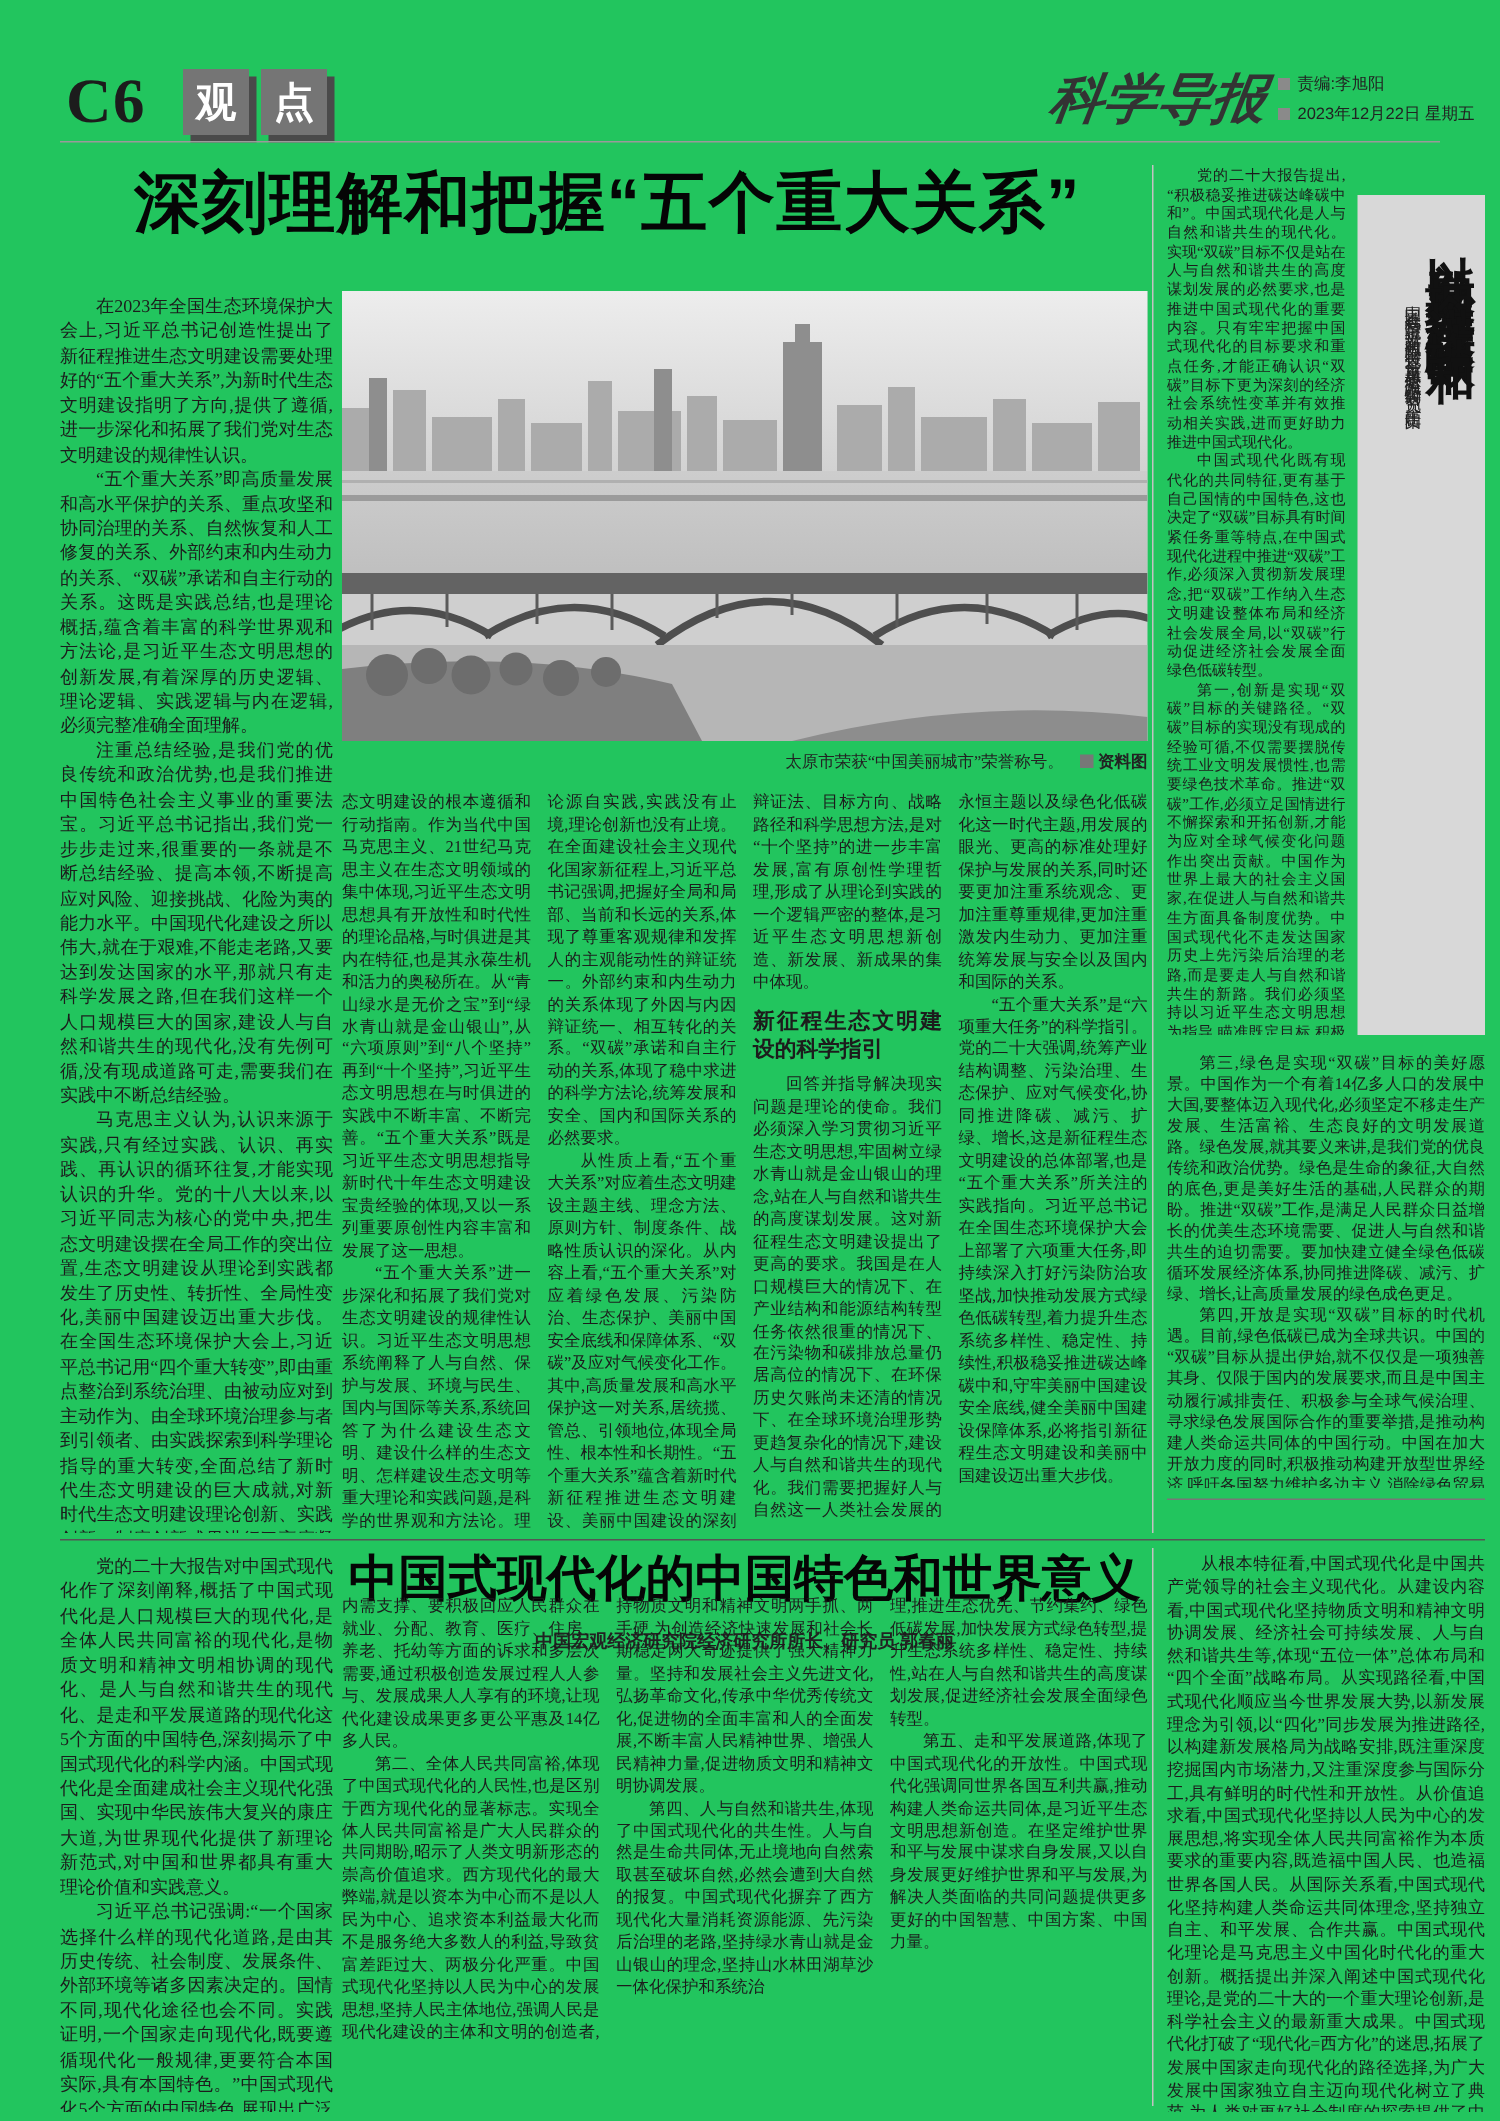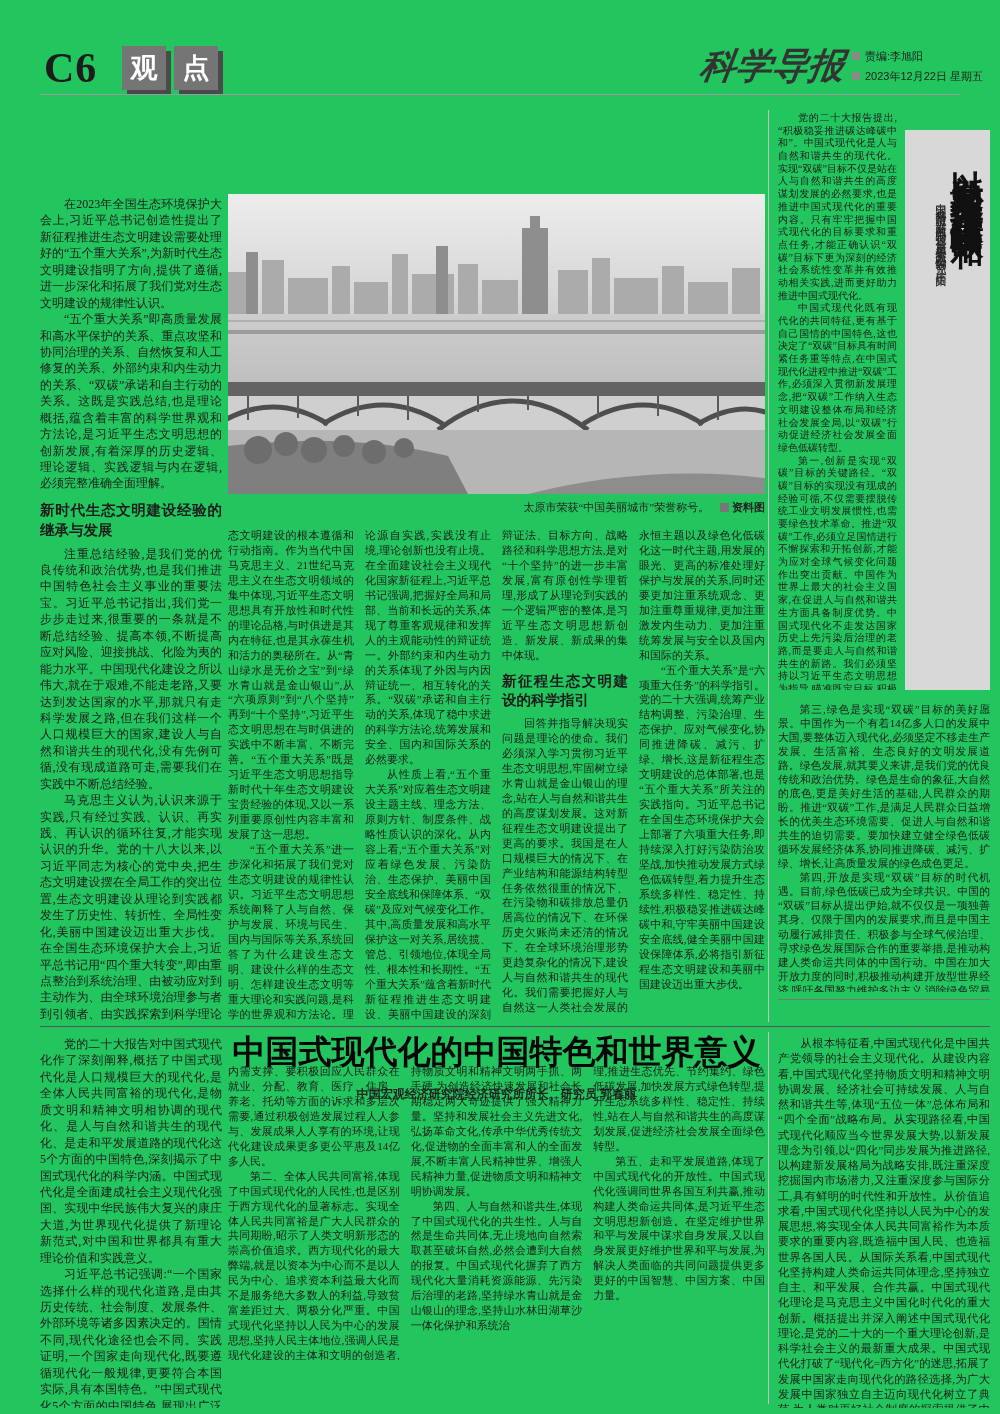--- a/index.html
+++ b/index.html
@@ -86,25 +86,25 @@
       <span class="sq"></span>
       <span>责编:李旭阳</span>
     </div>
     <div class="row">
       <span class="sq"></span>
       <span>2023年12月22日  星期五</span>
     </div>
   </div>
   <div class="hdr-rule"></div>
 
+  <div class="m-headline">深刻理解和把握“五个重大关系”</div>
 
   <div class="col1 bodytxt">
     <p>在2023年全国生态环境保护大会上,习近平总书记创造性提出了新征程推进生态文明建设需要处理好的“五个重大关系”,为新时代生态文明建设指明了方向,提供了遵循,进一步深化和拓展了我们党对生态文明建设的规律性认识。</p>
     <p>“五个重大关系”即高质量发展和高水平保护的关系、重点攻坚和协同治理的关系、自然恢复和人工修复的关系、外部约束和内生动力的关系、“双碳”承诺和自主行动的关系。这既是实践总结,也是理论概括,蕴含着丰富的科学世界观和方法论,是习近平生态文明思想的创新发展,有着深厚的历史逻辑、理论逻辑、实践逻辑与内在逻辑,必须完整准确全面理解。</p>
-    <p class="subhead">新时代生态文明建设经验的继承与发展</p>
     <p>注重总结经验,是我们党的优良传统和政治优势,也是我们推进中国特色社会主义事业的重要法宝。习近平总书记指出,我们党一步步走过来,很重要的一条就是不断总结经验、提高本领,不断提高应对风险、迎接挑战、化险为夷的能力水平。中国现代化建设之所以伟大,就在于艰难,不能走老路,又要达到发达国家的水平,那就只有走科学发展之路,但在我们这样一个人口规模巨大的国家,建设人与自然和谐共生的现代化,没有先例可循,没有现成道路可走,需要我们在实践中不断总结经验。</p>
     <p>马克思主义认为,认识来源于实践,只有经过实践、认识、再实践、再认识的循环往复,才能实现认识的升华。党的十八大以来,以习近平同志为核心的党中央,把生态文明建设摆在全局工作的突出位置,生态文明建设从理论到实践都发生了历史性、转折性、全局性变化,美丽中国建设迈出重大步伐。在全国生态环境保护大会上,习近平总书记用“四个重大转变”,即由重点整治到系统治理、由被动应对到主动作为、由全球环境治理参与者到引领者、由实践探索到科学理论指导的重大转变,全面总结了新时代生态文明建设的巨大成就,对新时代生态文明建设理论创新、实践创新、制度创新成果进行了高度凝练。“四个重大转变”是遵循生态文明建设客观规律所取得的重大成就,蕴藏着新时代生态文明建设的成功密码,也蕴藏着新征程必须继续坚持的成功经验,是“五个重大关系”的历史依据和实践基础。</p>
 
   </div>
 
   <div class="photo-wrap">
     <svg width="537" height="300" viewBox="0 0 537 300">
       <defs>
         <linearGradient id="sky" x1="0" y1="0" x2="0" y2="1">
           <stop offset="0" stop-color="#ededed"></stop>

